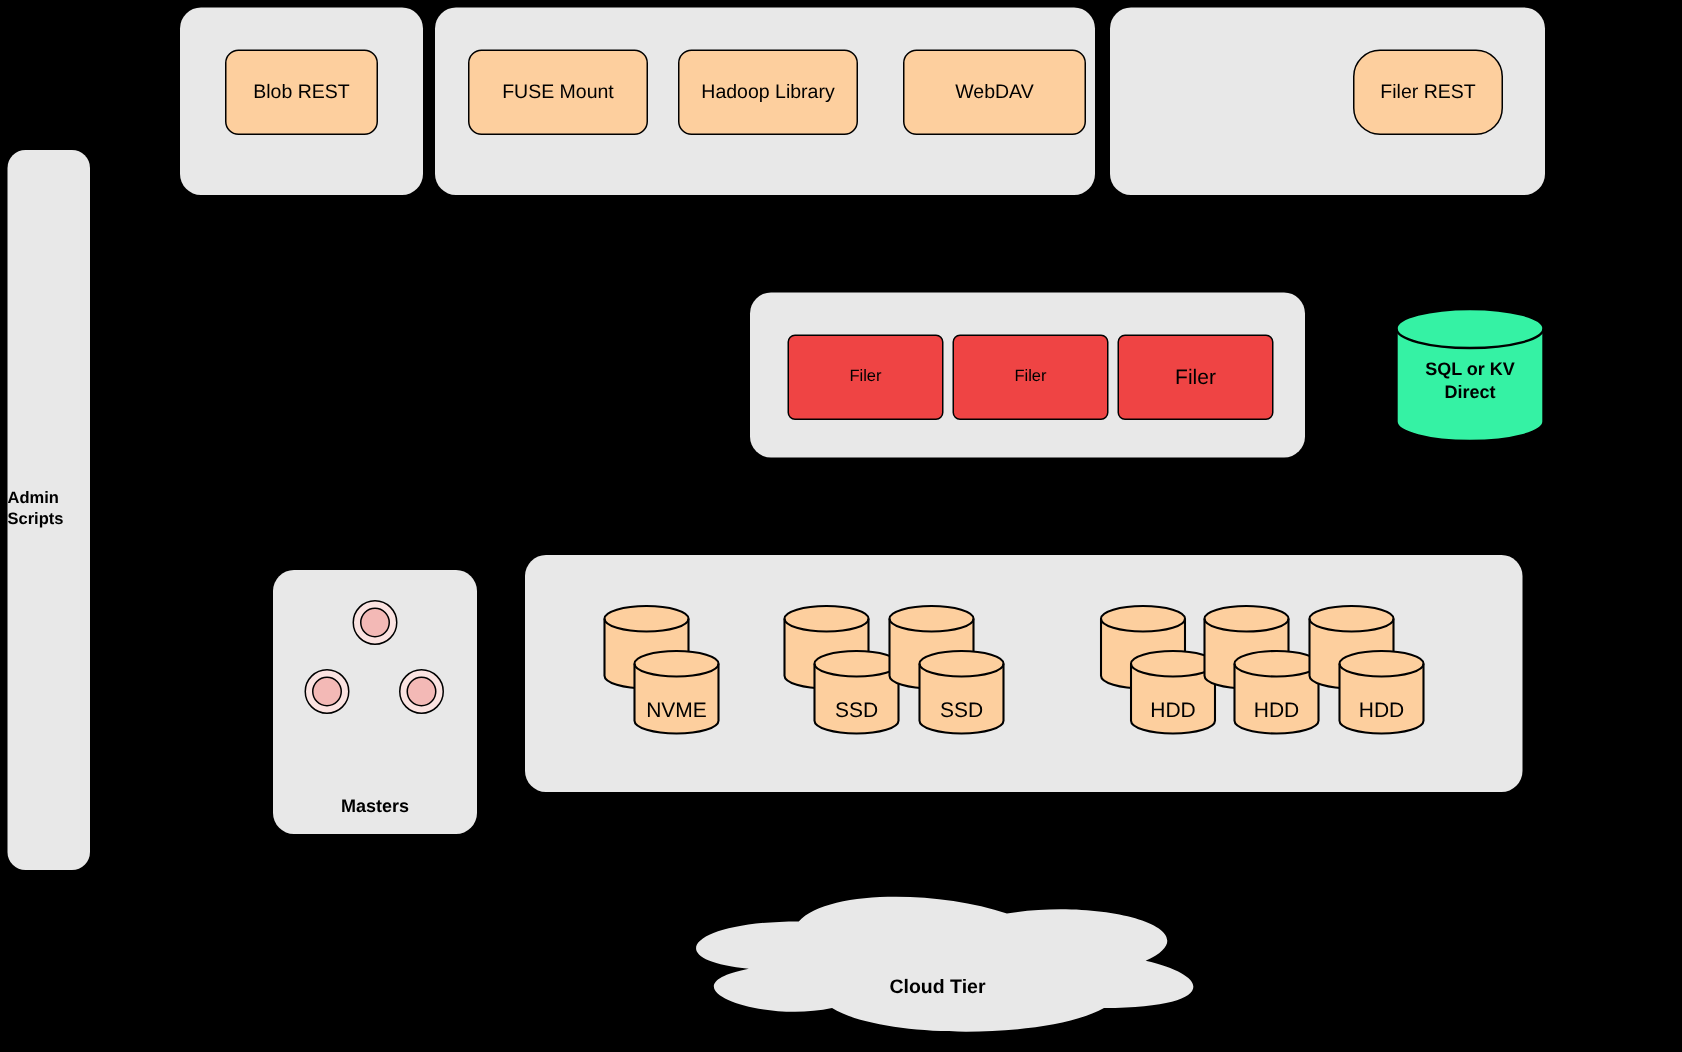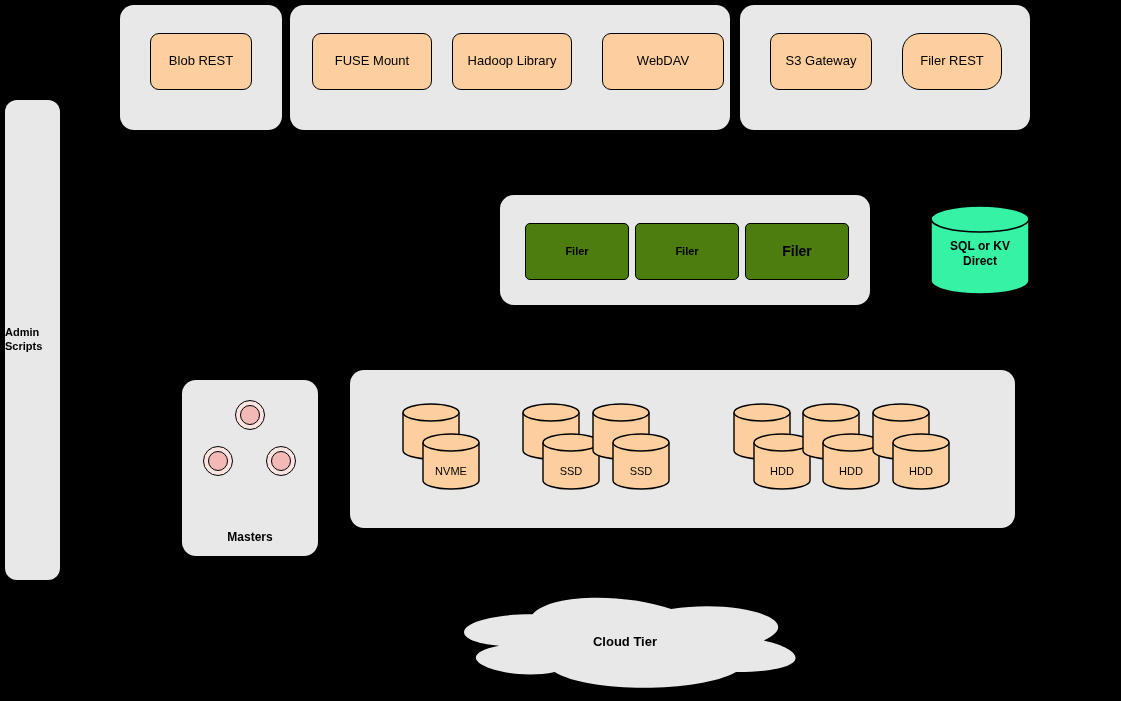--- a/index.html
+++ b/index.html
@@ -20,21 +20,21 @@
     position: absolute;
     border: 1.5px solid #000;
     display: flex;
     align-items: center;
     justify-content: center;
     text-align: center;
     font-size: 13px;
     line-height: 1.15;
   }
   .node-orange { background: #fdcf9e; border-radius: 9px; }
-  .node-green  { background: #4d7c0f; border-radius: 5px; font-weight: bold; }
+  .node-green  { background: #ef4444; border-radius: 5px; }
   .panel-caption {
     position: absolute;
     left: 0; right: 0;
     text-align: center;
     font-size: 11px;
   }
   .caption-bold { font-weight: bold; font-size: 12px; }
   .admin-panel {
     display: flex;
     align-items: center;
@@ -61,36 +61,36 @@
     border: 1px solid #000;
   }
   .drive { position: absolute; width: 80px; height: 92px; }
   .cyl-back  { position: absolute; left: 0;    top: 0; }
   .cyl-front { position: absolute; left: 20px; top: 30px; }
   .drive-label {
     position: absolute;
     left: 20px; top: 62px;
     width: 58px;
     text-align: center;
-    font-size: 11px;
+    font-size: 14px;
   }
   .store-cyl { position: absolute; left: 930px; top: 205px; width: 100px; height: 90px; }
   .store-label {
     position: absolute;
     left: 0; right: 0; top: 34px;
     text-align: center;
     font-weight: bold;
     font-size: 12px;
     line-height: 1.25;
     padding: 0 8px;
   }
   .cloud-wrap { position: absolute; left: 440px; top: 588px; width: 370px; height: 105px; }
   .cloud-label {
     position: absolute;
-    left: 0; right: 0; top: 46px;
+    left: 0; right: 0; top: 62px;
     text-align: center;
     font-weight: bold;
     font-size: 13px;
   }
   .fs11 { font-size: 11px; }
   .fs14 { font-size: 14px; }
 </style>
 </head>
 <body>
 
@@ -98,21 +98,20 @@
   <div class="node node-orange" style="left:30px; top:28px; width:100px; height:55px;">Blob REST</div>
 </div>
 
 <div class="panel" style="left:290px; top:5px; width:440px; height:125px;">
   <div class="node node-orange" style="left:22px; top:28px; width:118px; height:55px;">FUSE Mount</div>
   <div class="node node-orange" style="left:162px; top:28px; width:118px; height:55px;">Hadoop Library</div>
   <div class="node node-orange" style="left:296px; top:28px; width:120px; height:55px;margin-left:16px;">WebDAV</div>
 </div>
 
 <div class="panel" style="left:740px; top:5px; width:290px; height:125px;">
-  <div class="node node-orange" style="left:30px; top:28px; width:100px; height:55px;">S3 Gateway</div>
   <div class="node node-orange" style="left:162px; top:28px; width:98px; height:55px;border-radius:18px;">Filer REST</div>
 </div>
 
 <div class="panel admin-panel" style="left:5px; top:100px; width:55px; height:480px; border-radius:12px;">Admin Scripts</div>
 
 <div class="panel" style="left:500px; top:195px; width:370px; height:110px;">
   <div class="node node-green fs11" style="left:25px; top:28px; width:102px; height:55px;">Filer</div>
   <div class="node node-green fs11" style="left:135px; top:28px; width:102px; height:55px;">Filer</div>
   <div class="node node-green fs14" style="left:245px; top:28px; width:102px; height:55px;">Filer</div>
 </div>

